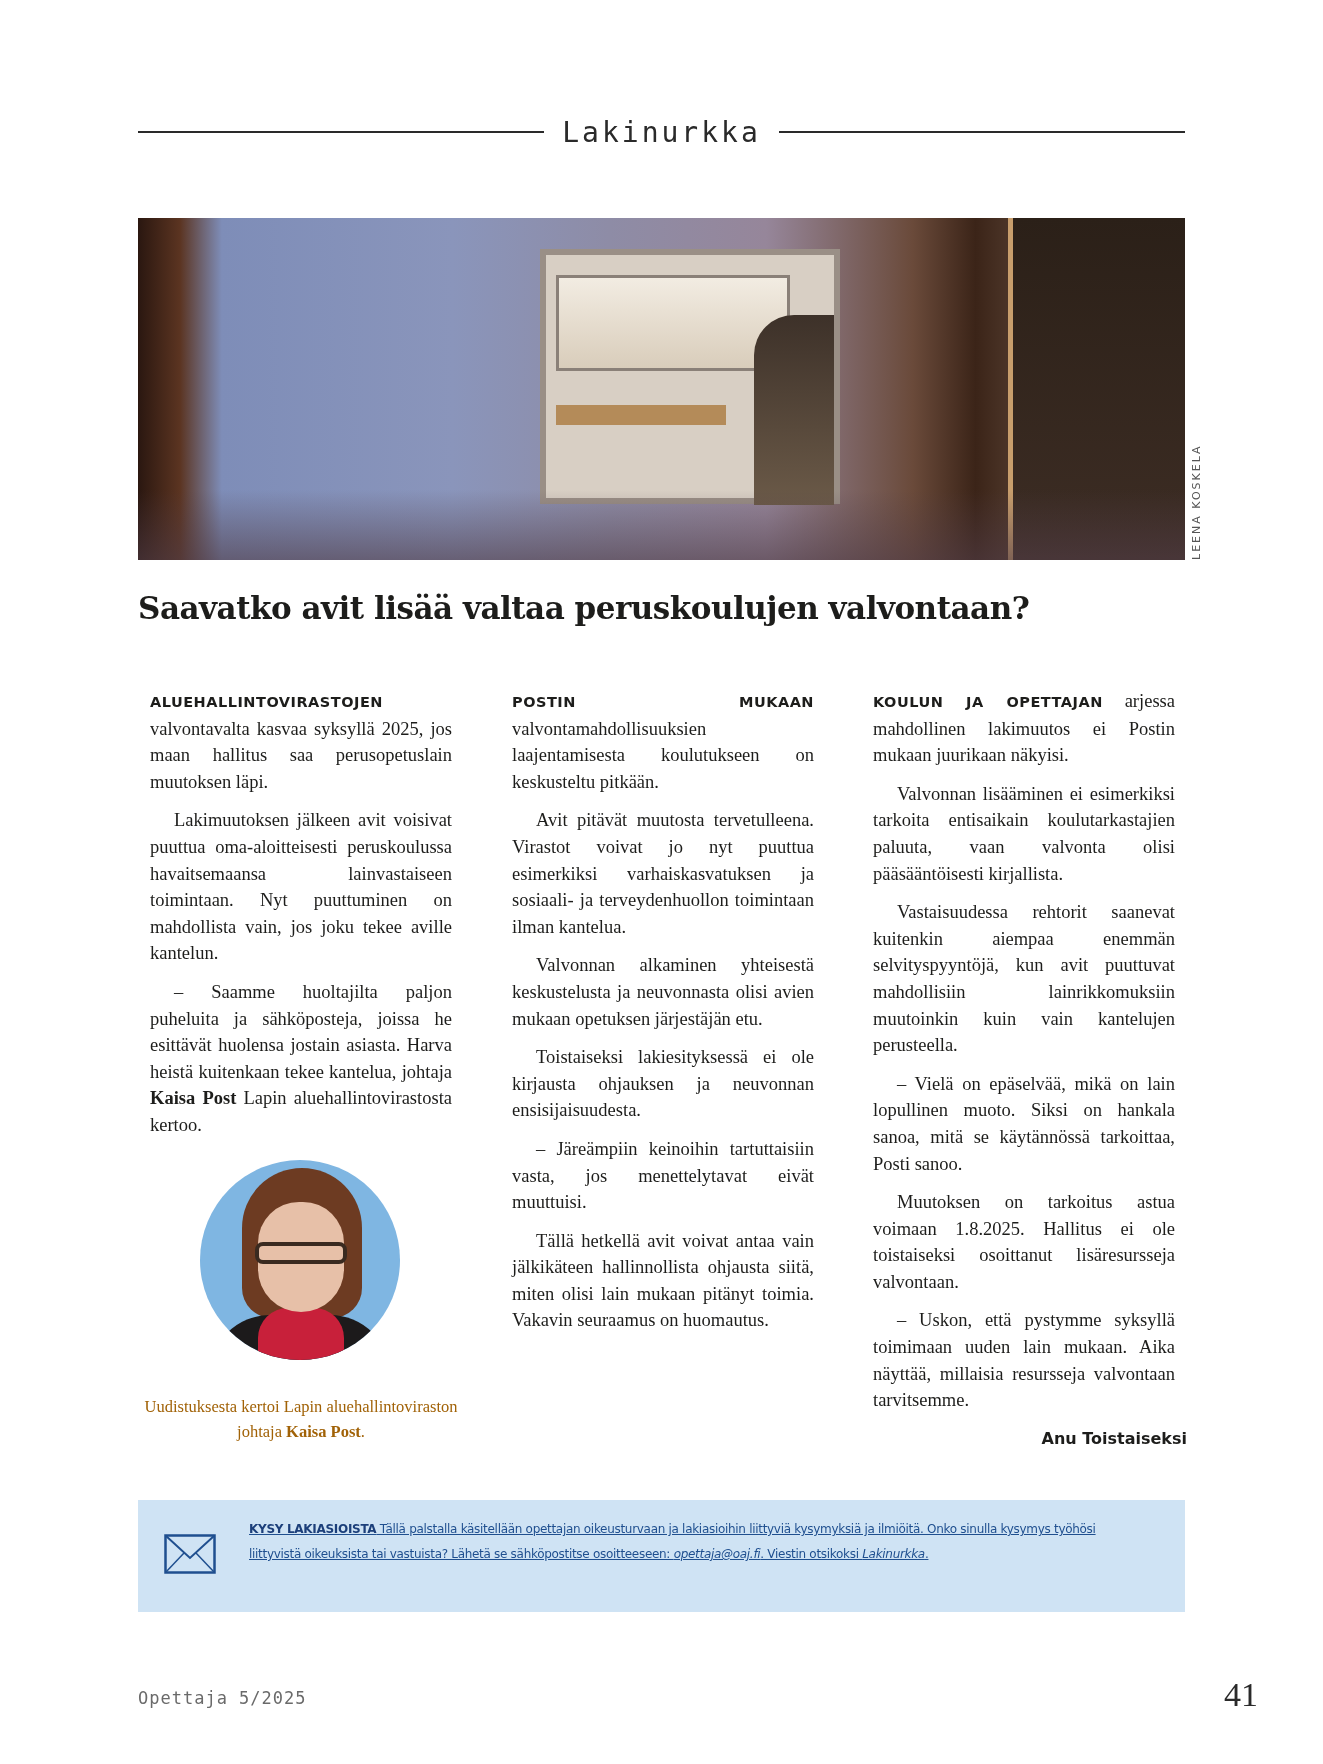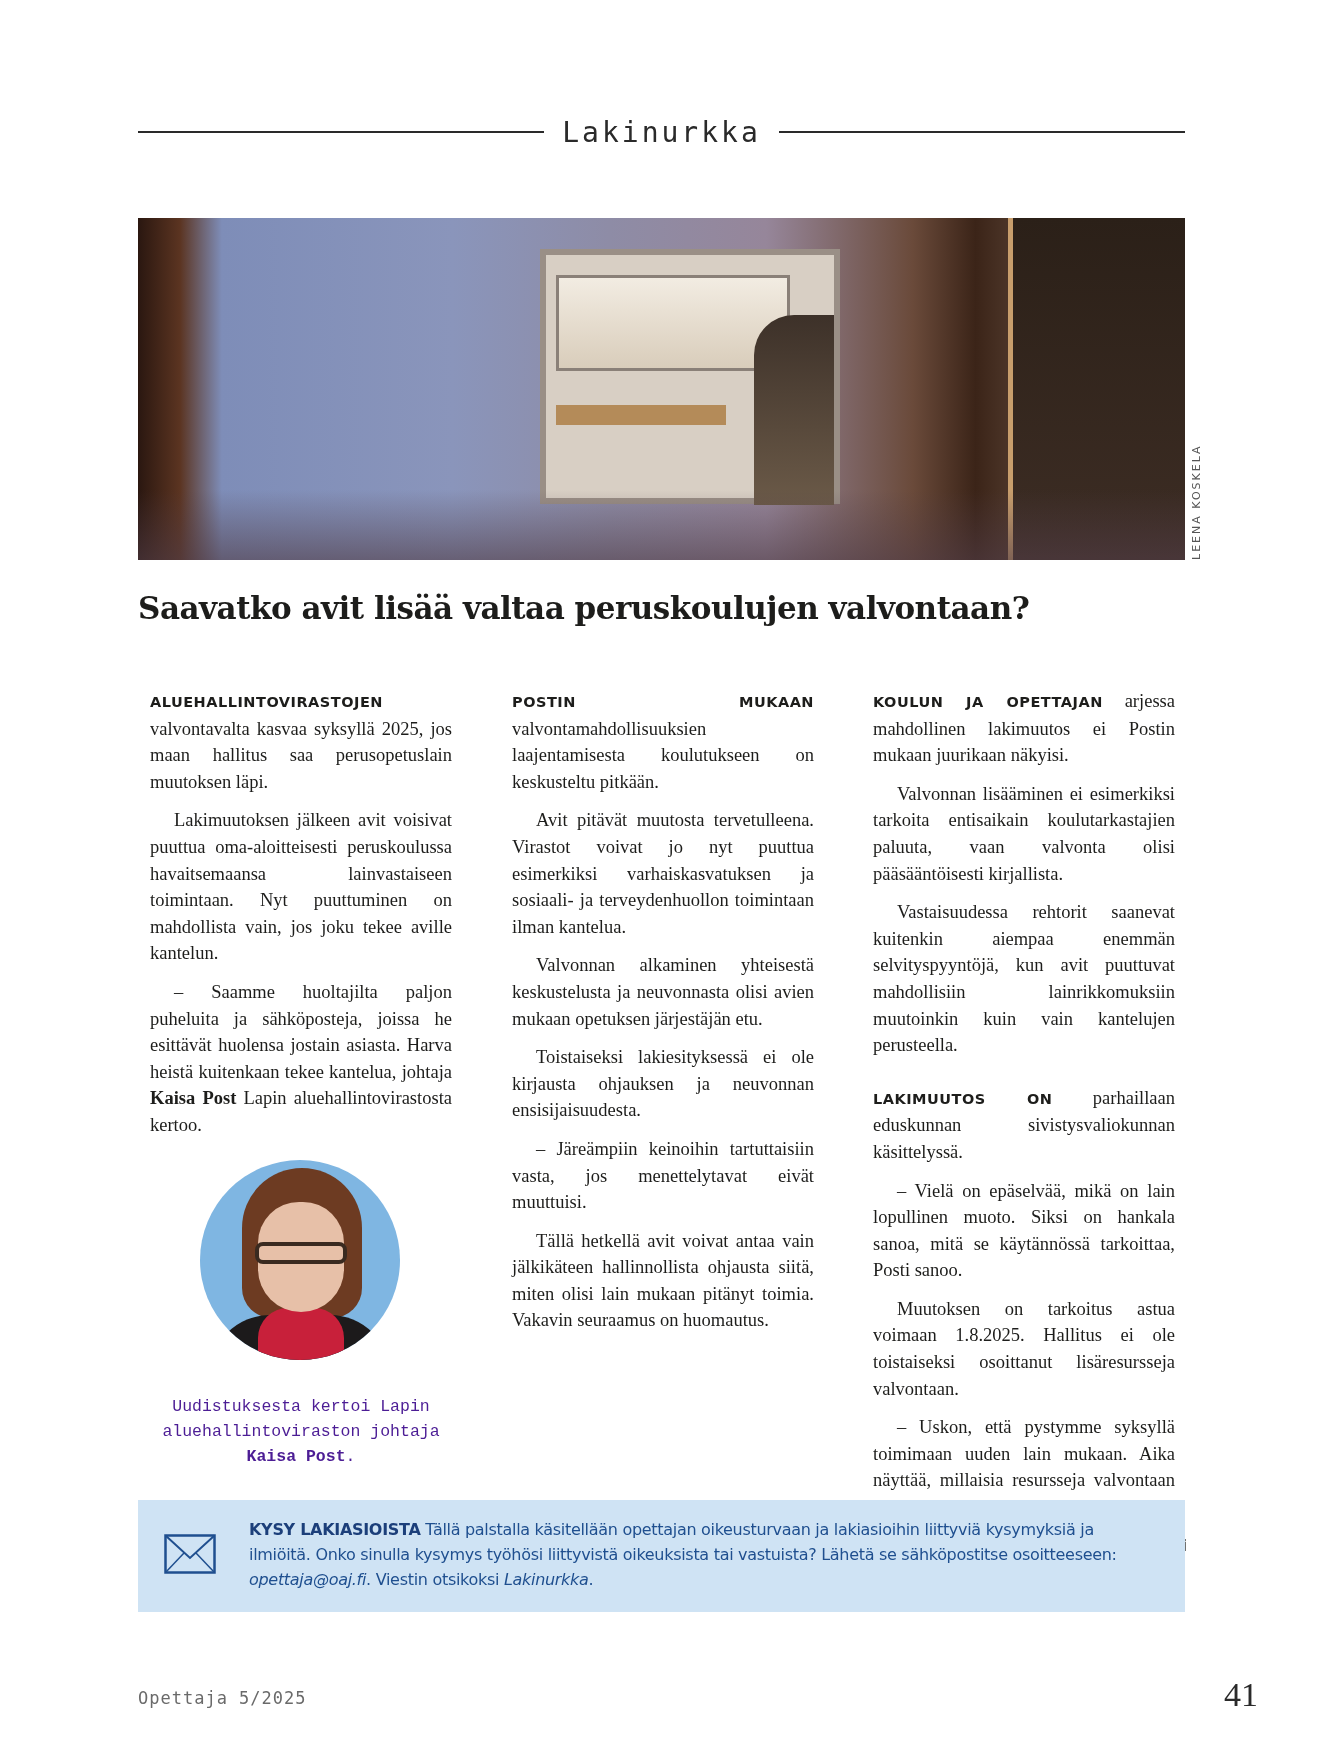--- a/index.html
+++ b/index.html
@@ -23,25 +23,25 @@
   .col p.gap{margin-top:26px;text-indent:0;}
   .kicker{font-family:"DejaVu Sans",sans-serif;font-weight:bold;font-size:14.5px;letter-spacing:0.5px;}
   .col1{left:138px;} .col2{left:500px;} .col3{left:861px;}
   .sign{text-align:right;font-family:"DejaVu Sans",sans-serif;font-weight:bold;font-size:16px;}
   .portrait{position:absolute;left:200px;top:1160px;width:200px;height:200px;border-radius:50%;overflow:hidden;background:#7fb6e2;}
   .portrait .hair{position:absolute;left:42px;top:8px;width:120px;height:150px;background:#6d3b22;border-radius:60px 60px 30px 30px;}
   .portrait .face{position:absolute;left:58px;top:42px;width:86px;height:110px;background:#e7c0a8;border-radius:42px 42px 44px 44px;}
   .portrait .glasses{position:absolute;left:55px;top:82px;width:92px;height:22px;border:4px solid #3a2a20;border-radius:8px;box-sizing:border-box;}
   .portrait .shoulders{position:absolute;left:10px;top:155px;width:180px;height:70px;background:#1c1a1b;border-radius:60px 60px 0 0;}
   .portrait .scarf{position:absolute;left:58px;top:148px;width:86px;height:70px;background:#c8203a;border-radius:30px 30px 0 0;}
-  .caption{position:absolute;left:138px;top:1394px;width:326px;text-align:center;font-family:Liberation Mono, monospace;font-size:16.5px;line-height:25px;color:#4c1d95;}
+  .caption{position:absolute;left:138px;top:1394px;width:326px;text-align:center;font-family:Liberation Serif, serif;font-size:16.5px;line-height:25px;color:#a16207;}
   .caption b{font-weight:bold;}
   .infobox{position:absolute;left:138px;top:1500px;width:1047px;height:112px;background:#cfe3f4;}
   .infobox .env{position:absolute;left:26px;top:34px;width:52px;height:40px;}
-  .infobox .txt{position:absolute;left:111px;top:17px;width:900px;font-family:"DejaVu Sans",sans-serif;font-size:16px;line-height:25px;color:#1f4f8f;letter-spacing:-0.3px;}
+  .infobox .txt{position:absolute;left:111px;top:17px;width:900px;font-family:"DejaVu Sans",sans-serif;font-size:12px;line-height:25px;color:#1f4f8f;letter-spacing:-0.3px;text-decoration:underline;}
   .infobox .txt b{font-weight:bold;color:#1c3f7a;}
   .footer-left{position:absolute;left:138px;top:1688px;font-family:"DejaVu Sans Mono",monospace;font-size:17px;color:#6a6a6a;letter-spacing:1px;}
   .footer-right{position:absolute;left:1224px;top:1676px;font-family:Liberation Serif, serif;font-size:34px;color:#2a2a2a;}
 </style>
 </head>
 <body>
 
 <div class="section-header">
   <div class="rule"></div>
   <span class="label">Lakinurkka</span>
@@ -82,21 +82,20 @@
   <p>Valvonnan alkaminen yhteisestä keskustelusta ja neuvonnasta olisi avien mukaan opetuksen järjestäjän etu.</p>
   <p>Toistaiseksi lakiesityksessä ei ole kirjausta ohjauksen ja neuvonnan ensisijaisuudesta.</p>
   <p>– Järeämpiin keinoihin tartuttaisiin vasta, jos menettelytavat eivät muuttuisi.</p>
   <p>Tällä hetkellä avit voivat antaa vain jälkikäteen hallinnollista ohjausta siitä, miten olisi lain mukaan pitänyt toimia. Vakavin seuraamus on huomautus.</p>
 </div>
 
 <div class="col col3">
   <p class="lead"><span class="kicker">KOULUN JA OPETTAJAN</span><span> arjessa mahdollinen lakimuutos ei Postin mukaan juurikaan näkyisi.</span></p>
   <p>Valvonnan lisääminen ei esimerkiksi tarkoita entisaikain koulutarkastajien paluuta, vaan valvonta olisi pääsääntöisesti kirjallista.</p>
   <p>Vastaisuudessa rehtorit saanevat kuitenkin aiempaa enemmän selvityspyyntöjä, kun avit puuttuvat mahdollisiin lainrikkomuksiin muutoinkin kuin vain kantelujen perusteella.</p>
-  <p class="gap"><span class="kicker">LAKIMUUTOS ON</span><span> parhaillaan eduskunnan sivistysvaliokunnan käsittelyssä.</span></p>
   <p>– Vielä on epäselvää, mikä on lain lopullinen muoto. Siksi on hankala sanoa, mitä se käytännössä tarkoittaa, Posti sanoo.</p>
   <p>Muutoksen on tarkoitus astua voimaan 1.8.2025. Hallitus ei ole toistaiseksi osoittanut lisäresursseja valvontaan.</p>
   <p>– Uskon, että pystymme syksyllä toimimaan uuden lain mukaan. Aika näyttää, millaisia resursseja valvontaan tarvitsemme.</p>
   <div class="sign">Anu Toistaiseksi</div>
 </div>
 
 <div class="infobox">
   <svg class="env" viewBox="0 0 52 40">
     <rect x="1.5" y="1.5" width="49" height="37" fill="none" stroke="#1f4f8f" stroke-width="2.5"></rect>
     <polyline points="1.5,1.5 26,24 50.5,1.5" fill="none" stroke="#1f4f8f" stroke-width="2"></polyline>

